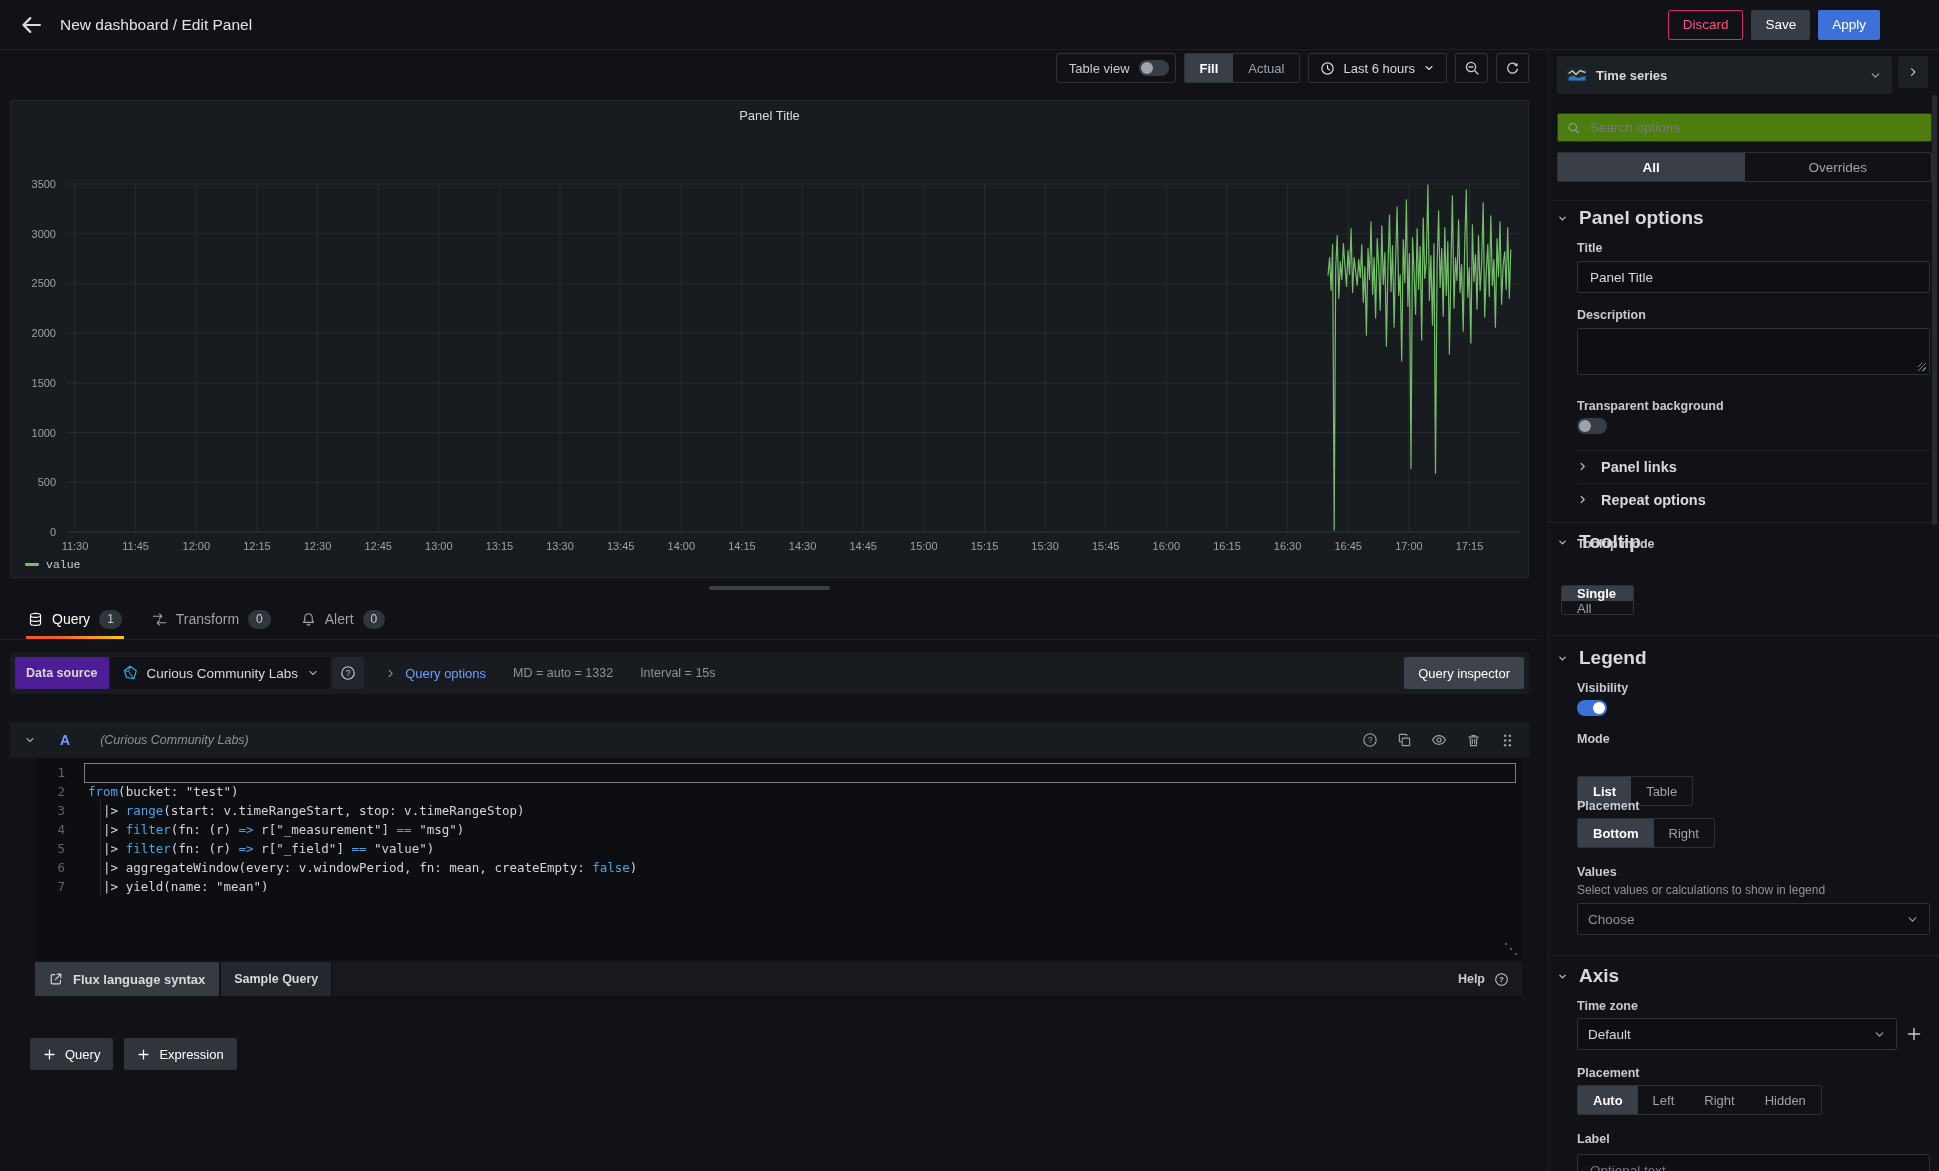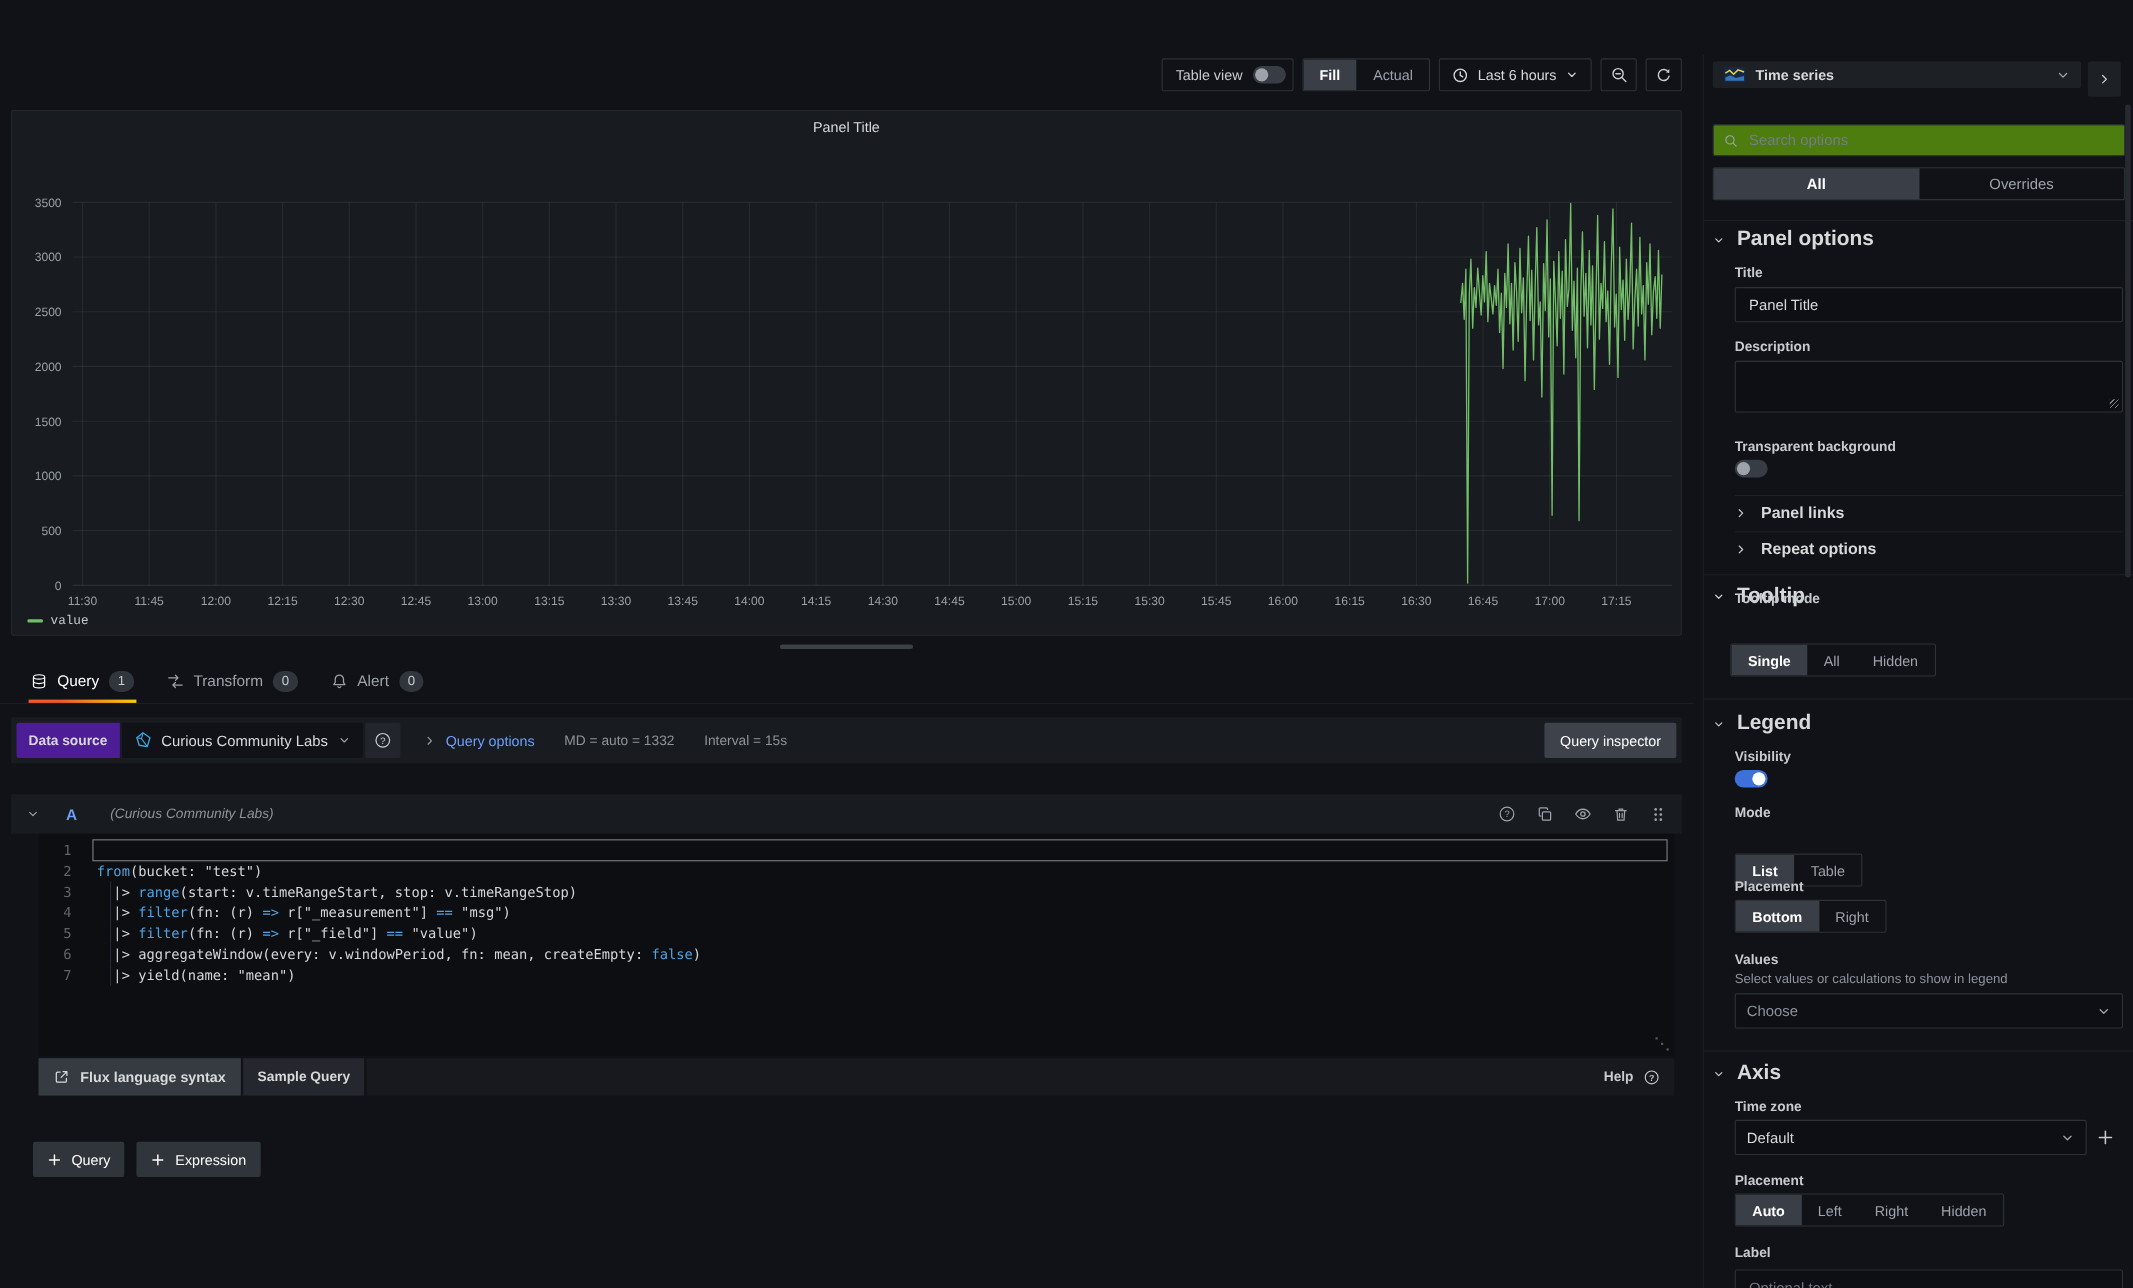--- a/index.html
+++ b/index.html
@@ -99,21 +99,21 @@
   .cf-strip{flex:1;background:#17191e;margin-left:2px;display:flex;align-items:center;
             justify-content:flex-end;gap:9px;padding-right:13px;color:#c7cbd1;font-size:12.5px;font-weight:600;}
 
   .bottom-actions{position:absolute;top:1038px;left:30px;display:flex;gap:11px;}
   .btn-add{background:#30343b;height:32px;border-radius:2px;display:flex;align-items:center;gap:9px;
            padding:0 13px;font-size:13px;font-weight:500;color:#fff;cursor:pointer;}
 
   
   .sidebar{position:absolute;left:1548px;top:50px;width:391px;height:1121px;background:#111217;
            border-left:1px solid #1c1f23;box-sizing:border-box;overflow:hidden;}
-  .viz-select{position:absolute;top:6px;left:8px;width:335px;height:24px;background:#1d2025;border-radius:2px;
+  .viz-select{position:absolute;top:6px;left:8px;width:335px;height:38px;background:#1d2025;border-radius:2px;
               display:flex;align-items:center;gap:9px;padding:0 10px;box-sizing:border-box;font-size:13px;
               font-weight:600;color:#d8d9da;cursor:pointer;}
   .viz-collapse{position:absolute;top:6px;left:349px;width:30px;height:32px;background:#1d2025;border-radius:2px;
                 display:flex;align-items:center;justify-content:center;color:#c7cbd1;cursor:pointer;}
   .side-search{position:absolute;top:63px;left:8px;width:375px;height:29px;background:#4d7c0f;
                border:1px solid #2c3235;border-radius:2px;display:flex;align-items:center;gap:8px;
                padding:0 9px;box-sizing:border-box;color:#9da2ab;}
   .side-search input{background:transparent;border:none;outline:none;color:#d8d9da;font-size:13.5px;
                font-family:"Liberation Sans",sans-serif;width:100%;}
   .side-search input::placeholder{color:#757c87;}
@@ -146,20 +146,33 @@
   .collapse-row{position:absolute;left:28px;width:353px;display:flex;align-items:center;gap:13px;
                 font-size:14.5px;font-weight:600;color:#d8d9da;cursor:pointer;}
   .plus-btn{position:absolute;color:#c7cbd1;cursor:pointer;display:flex;}
   .side-scroll{position:absolute;right:2px;top:45px;width:5px;height:430px;border-radius:3px;background:#272b31;}
 </style>
 </head>
 <body>
 
 <div id="app">
 
+  <header class="topnav">
+    <span class="back">
+      <svg viewBox="0 0 16 16" width="22" height="22">
+          <path d="M14.5 8H2.5M7.5 3L2.5 8l5 5" fill="none" stroke="currentColor" stroke-width="1.6" stroke-linecap="round" stroke-linejoin="round"></path>
+        </svg>
+    </span>
+    <span class="crumb">New dashboard / Edit Panel</span>
+    <div class="nav-actions">
+      <div class="btn btn-discard">Discard</div>
+      <div class="btn btn-save">Save</div>
+      <div class="btn btn-apply">Apply</div>
+    </div>
+  </header>
 
   <div class="toolbar">
     <div class="tb-group tb-tableview">
       <span>Table view</span>
       <span class="toggle"></span>
     </div>
     <div class="tb-group seg" style="border:1px solid #2c3235;">
         <span class="seg-opt sel">Fill</span>
         <span class="seg-opt">Actual</span>
       </div>
@@ -503,21 +516,21 @@
 
     <div class="sec-header" style="top:481px;">
       <span class="chev">
           <svg viewBox="0 0 16 16" width="11" height="11">
             <path d="M4 6l4 4 4-4" fill="none" stroke="currentColor" stroke-width="1.6" stroke-linecap="round" stroke-linejoin="round"></path>
           </svg>
         </span>
       <span>Tooltip</span>
     </div>
     <div class="fld-label" style="top:487px;text-align:right;">Tooltip mode</div>
-    <div class="seg" style="position:absolute;left:24px;top:535px;">
+    <div class="seg" style="position:absolute;left:12px;top:535px;flex-direction:column;">
         <span class="seg-opt sel">Single</span>
         <span class="seg-opt">All</span>
         <span class="seg-opt">Hidden</span>
       </div>
     <div class="divider" style="top:585px;"></div>
 
     <div class="sec-header" style="top:597px;">
       <span class="chev">
           <svg viewBox="0 0 16 16" width="11" height="11">
             <path d="M4 6l4 4 4-4" fill="none" stroke="currentColor" stroke-width="1.6" stroke-linecap="round" stroke-linejoin="round"></path>

